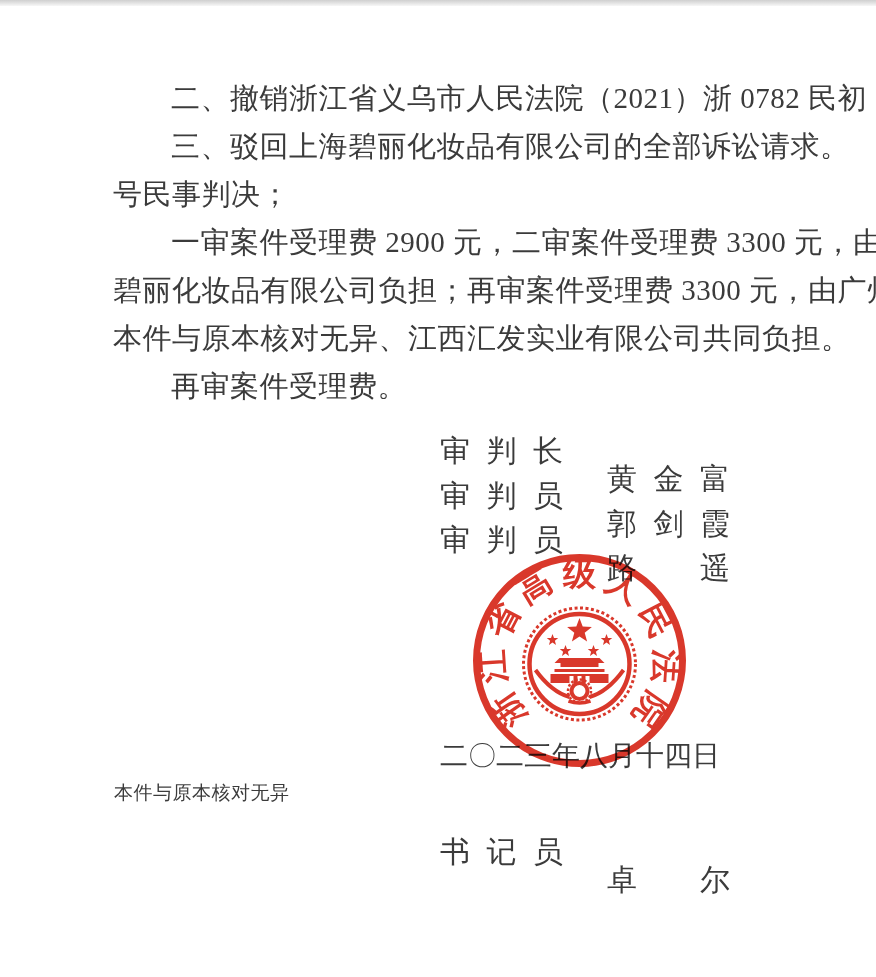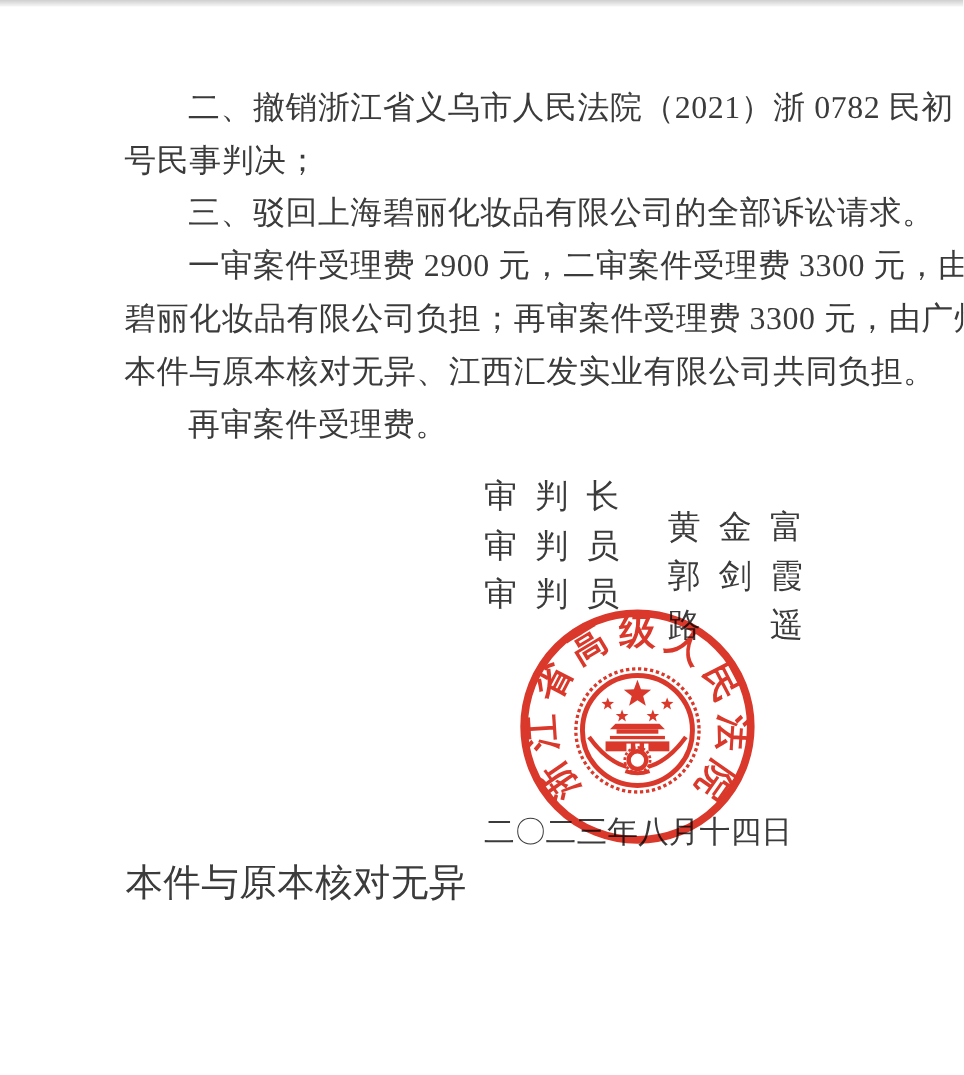--- a/index.html
+++ b/index.html
@@ -31,21 +31,21 @@
   .sig-role{letter-spacing:16.5px;}
   .sig-name{position:absolute;left:167px;top:0;letter-spacing:16.5px;margin-top:28px;}
   
   .date-line{
     position:absolute;left:440px;top:737px;
     font-size:28px;letter-spacing:0;white-space:nowrap;
   }
   
   .verify-note{
     position:absolute;left:114px;top:780px;
-    font-size:34px;letter-spacing:0.5px;white-space:nowrap;
+    font-size:19px;letter-spacing:0.5px;white-space:nowrap;
   }
   
   .seal{
     position:absolute;left:471px;top:551px;width:217px;height:219px;
     opacity:0.93;mix-blend-mode:multiply;pointer-events:none;
   }
   .seal svg{display:block;}
   .seal-stroke{fill:none;stroke:#d6281a;}
   .seal-fill{fill:#d6281a;stroke:none;}
   .seal-char{
@@ -56,22 +56,22 @@
 </style>
 </head>
 <body>
 
 <div class="page">
 
   <div class="top-edge"></div>
 
   <div class="doc-body">
     <div class="doc-line indent">二、撤销浙江省义乌市人民法院（2021）浙 0782 民初 10924</div>
+    <div class="doc-line indent">三、驳回上海碧丽化妆品有限公司的全部诉讼请求。</div>
     <div class="doc-line">号民事判决；</div>
-    <div class="doc-line indent">三、驳回上海碧丽化妆品有限公司的全部诉讼请求。</div>
     <div class="doc-line indent">一审案件受理费 2900 元，二审案件受理费 3300 元，由上海</div>
     <div class="doc-line">碧丽化妆品有限公司负担；再审案件受理费 3300 元，由广州汤臣</div>
     <div class="doc-line">本件与原本核对无异、江西汇发实业有限公司共同负担。</div>
     <div class="doc-line indent">再审案件受理费。</div>
   </div>
 
   <div class="sig-row" style="top:431px">
     <span class="sig-role">审判长</span>
     <span class="sig-name">黄金富</span>
   </div>
@@ -81,20 +81,24 @@
   </div>
   <div class="sig-row" style="top:520px">
     <span class="sig-role">审判员</span>
     <span class="sig-name">路　遥</span>
   </div>
 
   <div class="date-line">二〇二三年八月十四日</div>
 
   <div class="verify-note">本件与原本核对无异</div>
 
+  <div class="sig-row" style="top:832px">
+    <span class="sig-role">书记员</span>
+    <span class="sig-name">卓　尔</span>
+  </div>
 
   <div class="seal">
     <svg width="217" height="219" viewBox="0 0 217 219" xmlns="http://www.w3.org/2000/svg">
 
       <circle cx="108.5" cy="109.5" r="103" class="seal-stroke" stroke-width="7"></circle>
 
       <g id="emblem" transform="translate(108.5,113)">
         <circle r="56" class="seal-stroke" stroke-width="3" stroke-dasharray="3 2.5"></circle>
         <circle r="50" class="seal-stroke" stroke-width="4.5"></circle>
         <g id="emblem-stars">

